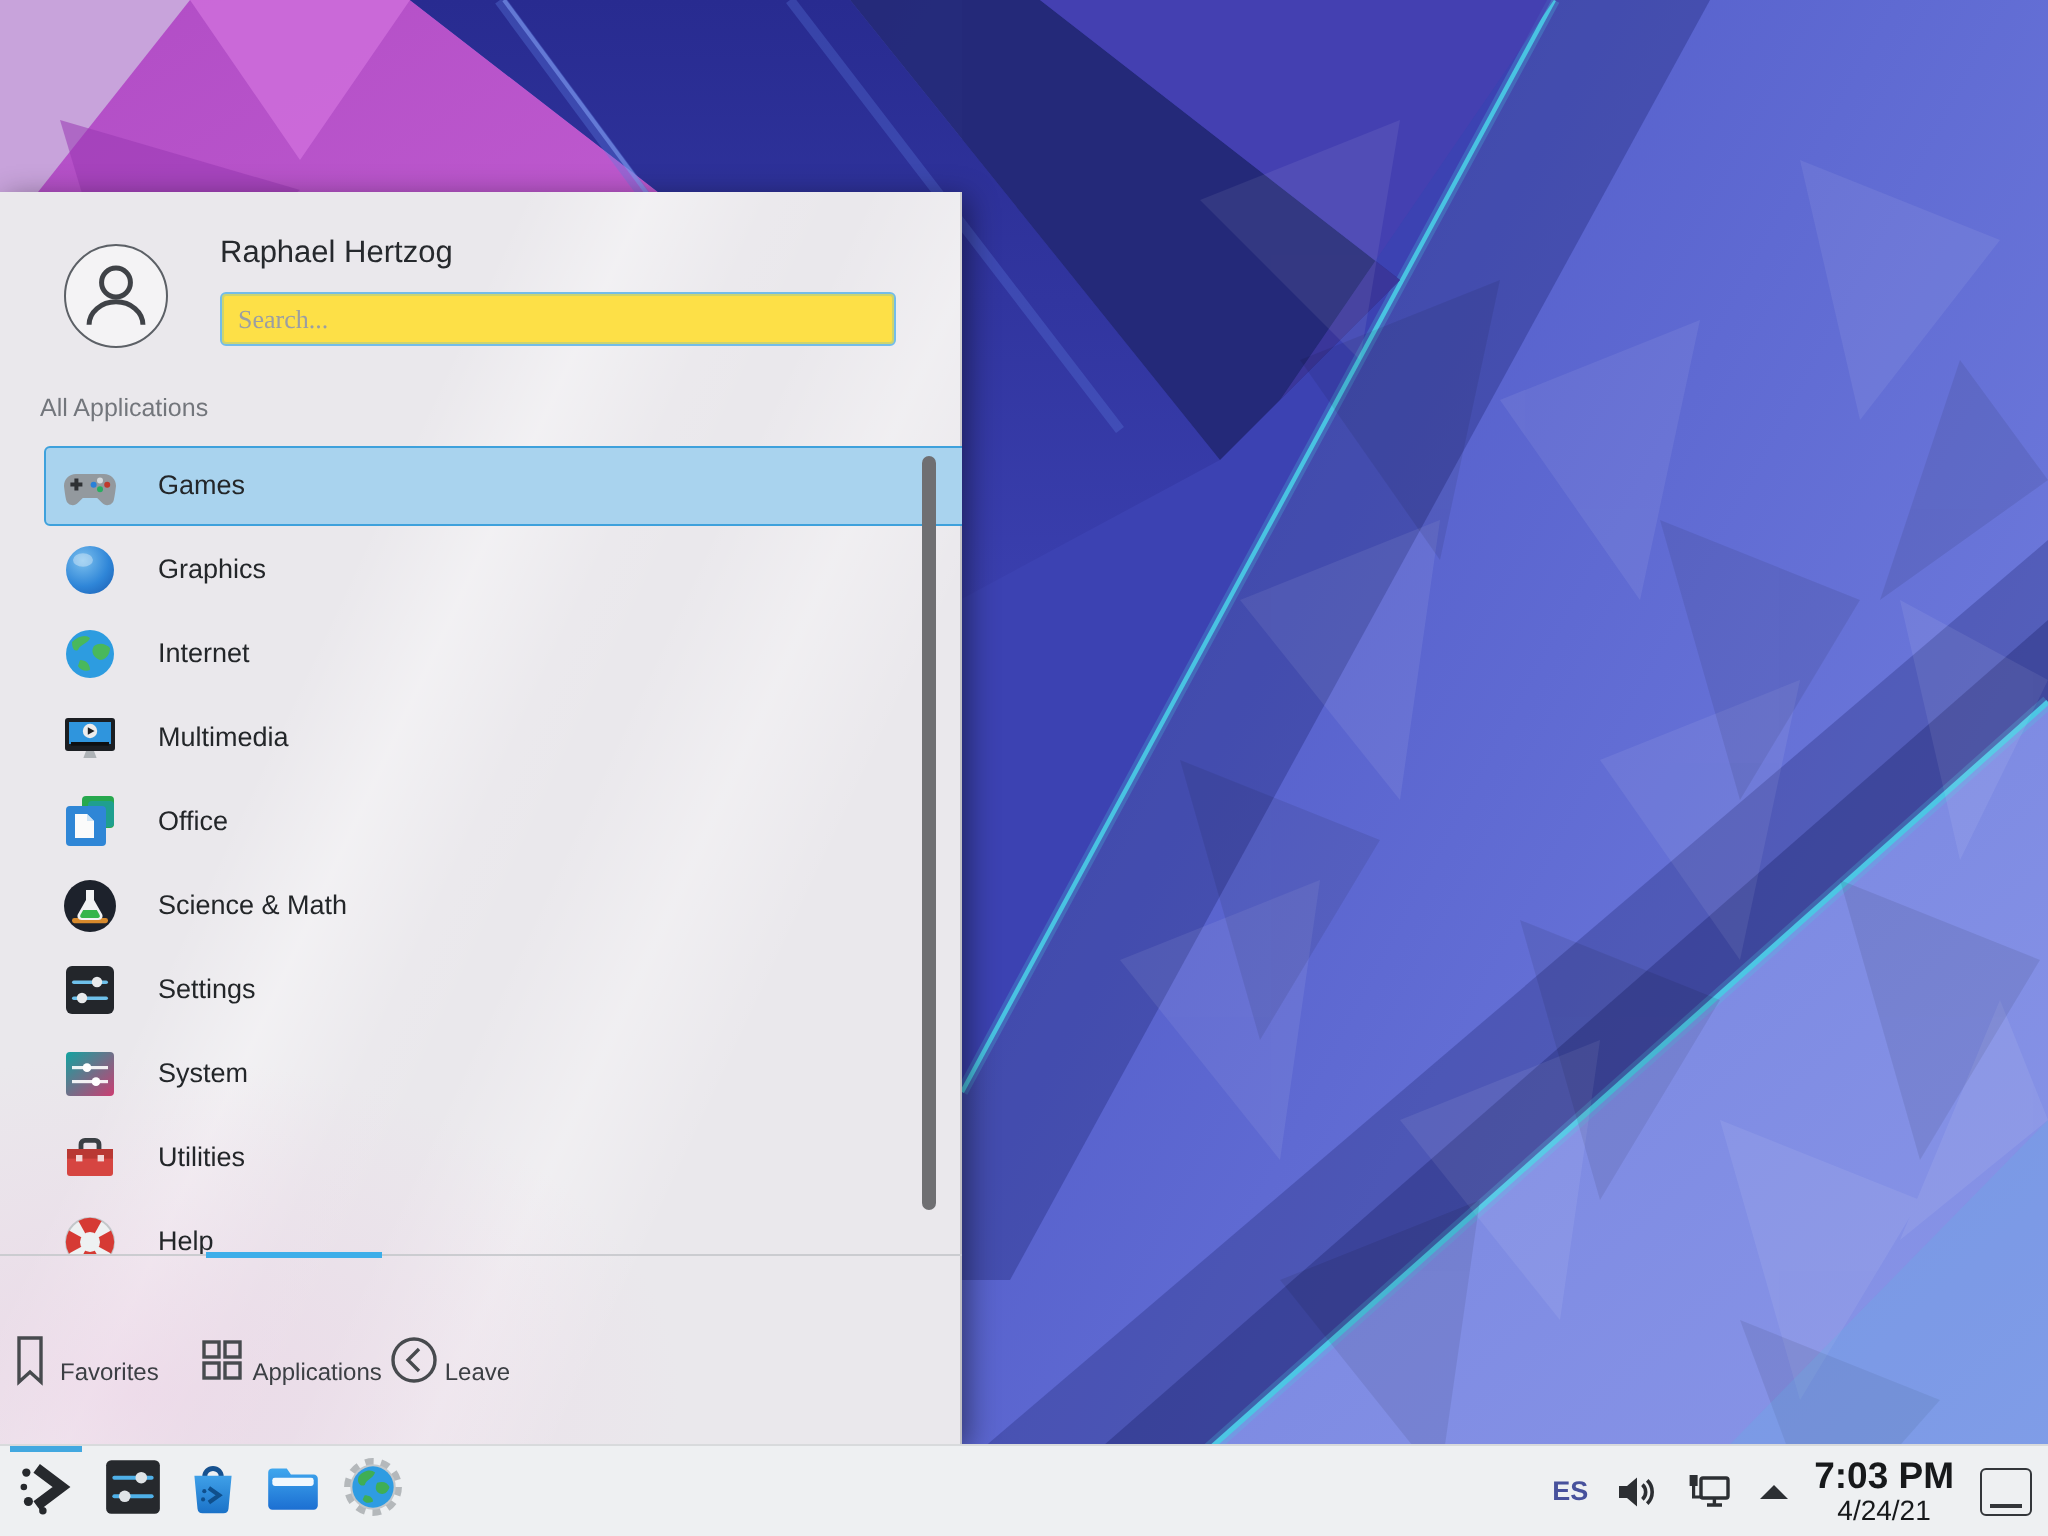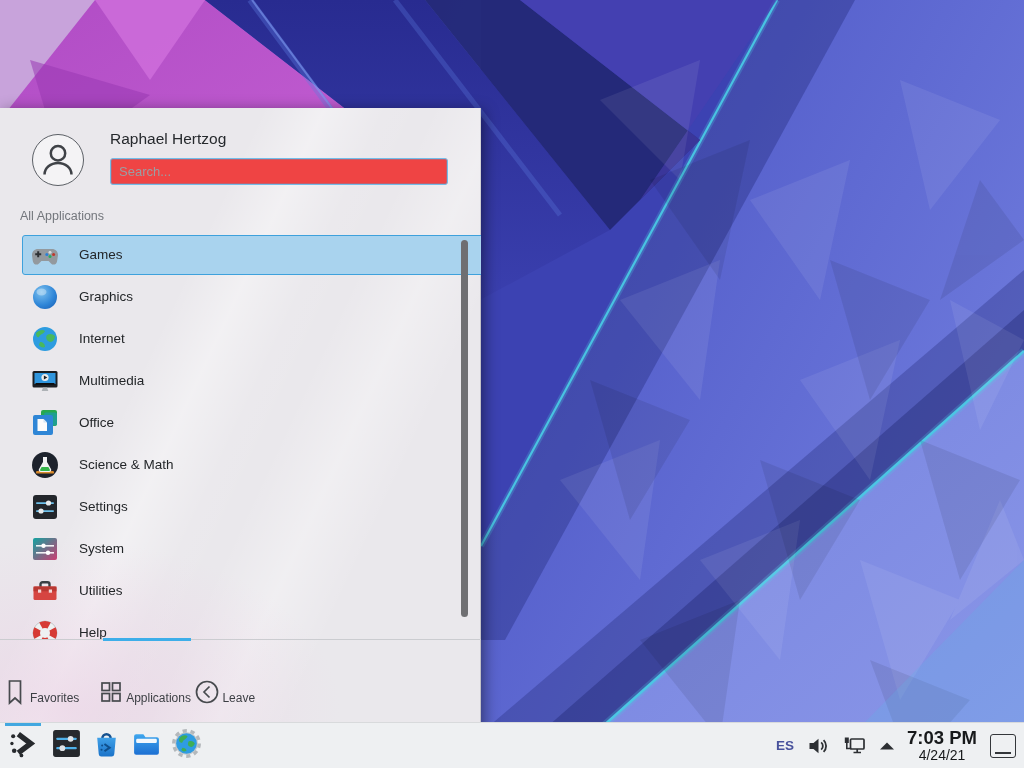--- a/index.html
+++ b/index.html
@@ -3,37 +3,37 @@
 <meta charset="utf-8">
 <style>
   * { margin:0; padding:0; box-sizing:border-box; }
   html,body { width:1024px; height:768px; overflow:hidden; }
   body { font-family:"Liberation Sans","DejaVu Sans",sans-serif; position:relative; background:#3a3fb0; }
 
   
   .wallpaper { position:absolute; inset:0; width:1024px; height:768px; }
 
   
-  .launcher { position:absolute; left:0; top:108px; width:481px; height:626px;
+  .launcher { position:absolute; left:0; top:96px; width:481px; height:626px;
     background:#eae8ec; box-shadow:3px 3px 14px rgba(0,0,0,.45), inset -1px 0 0 rgba(120,120,130,.35);
     overflow:hidden; }
   .launcher::before { content:""; position:absolute; inset:0; pointer-events:none;
     background:linear-gradient(115deg, transparent 34%, rgba(255,255,255,.38) 42%, rgba(255,255,255,.05) 50%,
       transparent 56%, rgba(255,255,255,.30) 65%, transparent 74%); }
   .launcher::after { content:""; position:absolute; inset:0; pointer-events:none;
     background:radial-gradient(ellipse 420px 260px at 14% 96%, rgba(236,205,228,.55), transparent 65%); }
 
   .kheader { position:absolute; left:0; top:0; right:0; height:90px; z-index:3; }
   .avatar { position:absolute; left:32px; top:26px; width:52px; height:52px; border-radius:50%;
     border:1px solid #5c6066; background:#f4f3f5; }
   .avatar svg { width:100%; height:100%; }
   .username { position:absolute; left:110px; top:22px; font-size:15.5px; color:#26292d; }
   .search { position:absolute; left:110px; top:50px; width:338px; height:27px;
-    border:1px solid #73bde9; border-radius:3px; background:#ef4444; padding:0 8px;
-    font-family:Liberation Sans, sans-serif; font-size:13px; color:#232629; outline:none;
+    border:1px solid #73bde9; border-radius:3px; background:#fde047; padding:0 8px;
+    font-family:Liberation Serif, serif; font-size:13px; color:#232629; outline:none;
     box-shadow:inset 0 0 0 1px rgba(61,174,233,.25); }
   .search::placeholder { color:#9b9ea3; }
 
   .section-label { position:absolute; left:20px; top:101px; font-size:12.5px; color:#73767c; z-index:3; }
 
   .app-list { position:absolute; left:0; top:126px; width:536px; height:405px; overflow:hidden;
     list-style:none; z-index:3; }
   .app-row { position:relative; height:42px; cursor:default; }
   .app-row .hl { display:none; }
   .app-row.sel .hl { display:block; position:absolute; left:22px; right:37px; top:1px; bottom:1px;

